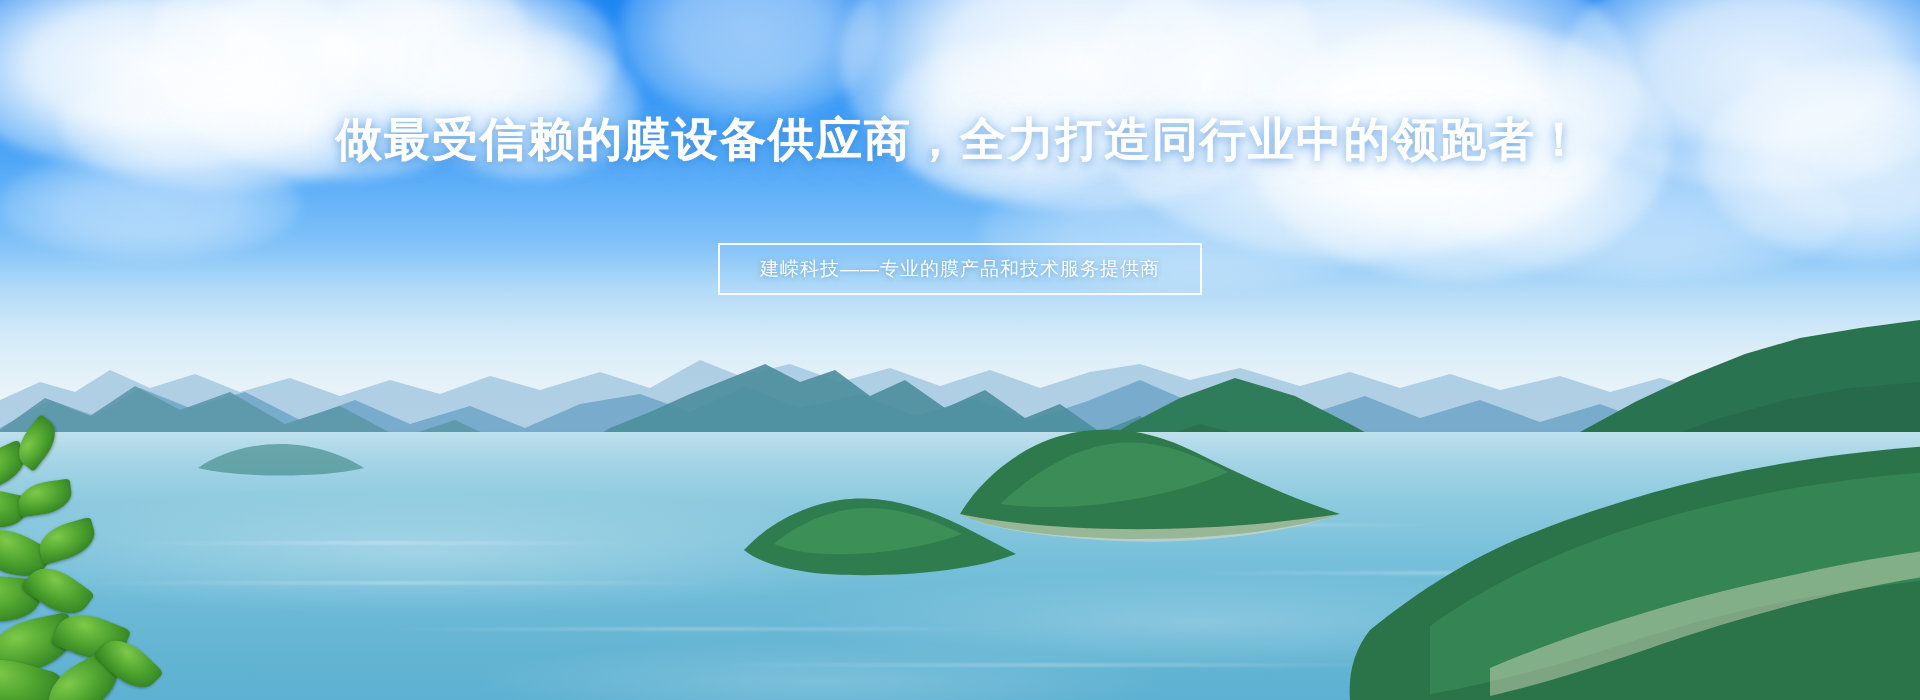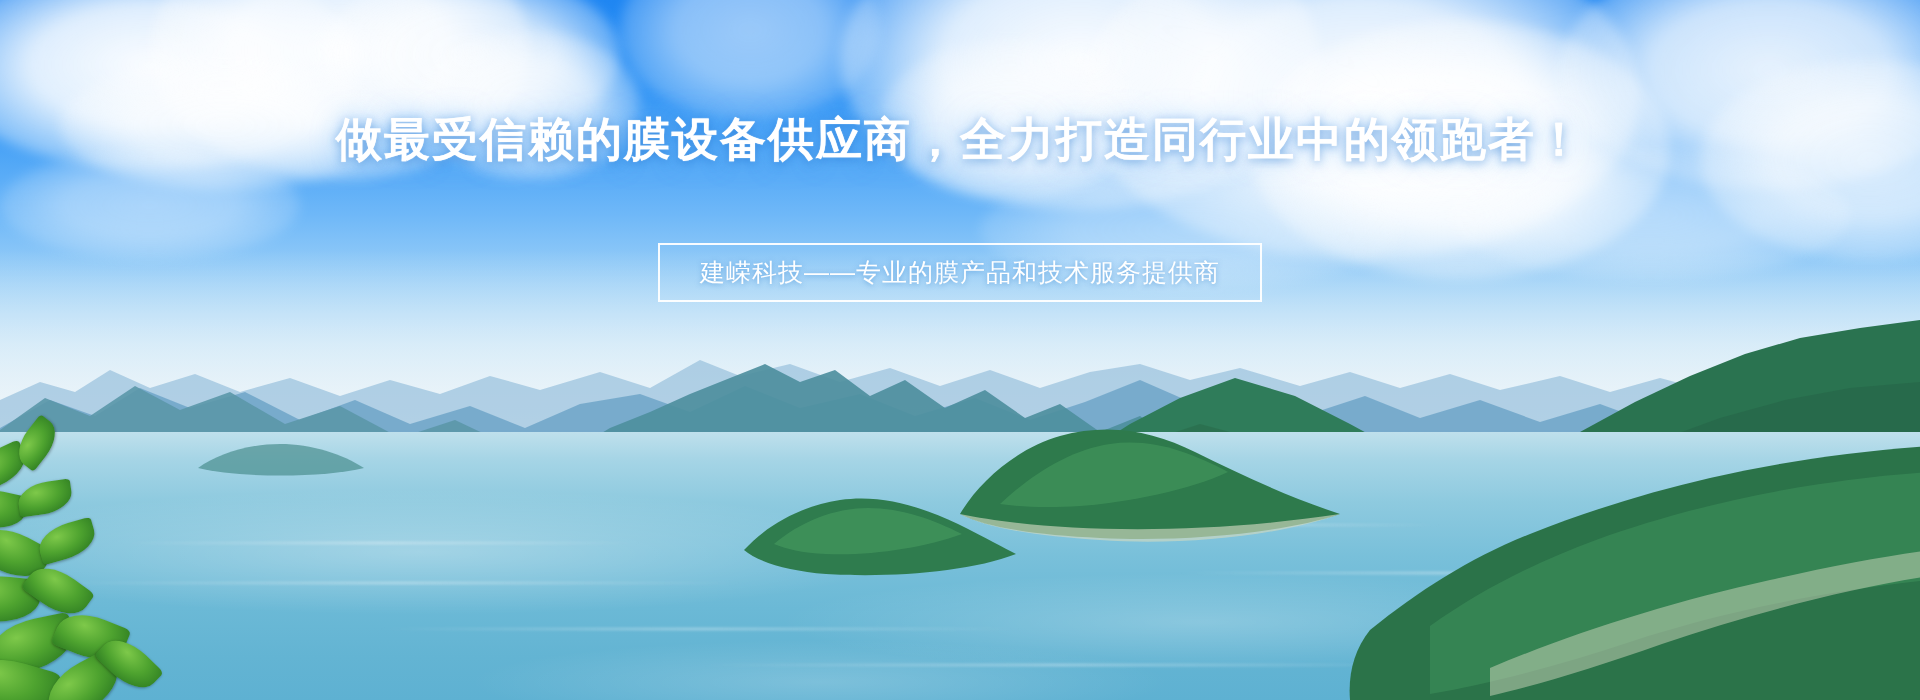--- a/index.html
+++ b/index.html
@@ -135,21 +135,21 @@
   }
 
   .tagline-wrap {
     position:absolute; left:0; top:243px; width:1920px;
     display:flex; justify-content:center;
   }
   .tagline {
     display:inline-block;
     border:2px solid rgba(255,255,255,.95);
     padding:11px 40px;
-    font-size:25px;
+    font-size:19px;
     color:#ffffff;
     letter-spacing:1px;
     white-space:nowrap;
     text-shadow:0 1px 5px rgba(40,120,200,.5);
   }
 </style>
 </head>
 <body>
 
 <div class="banner">

